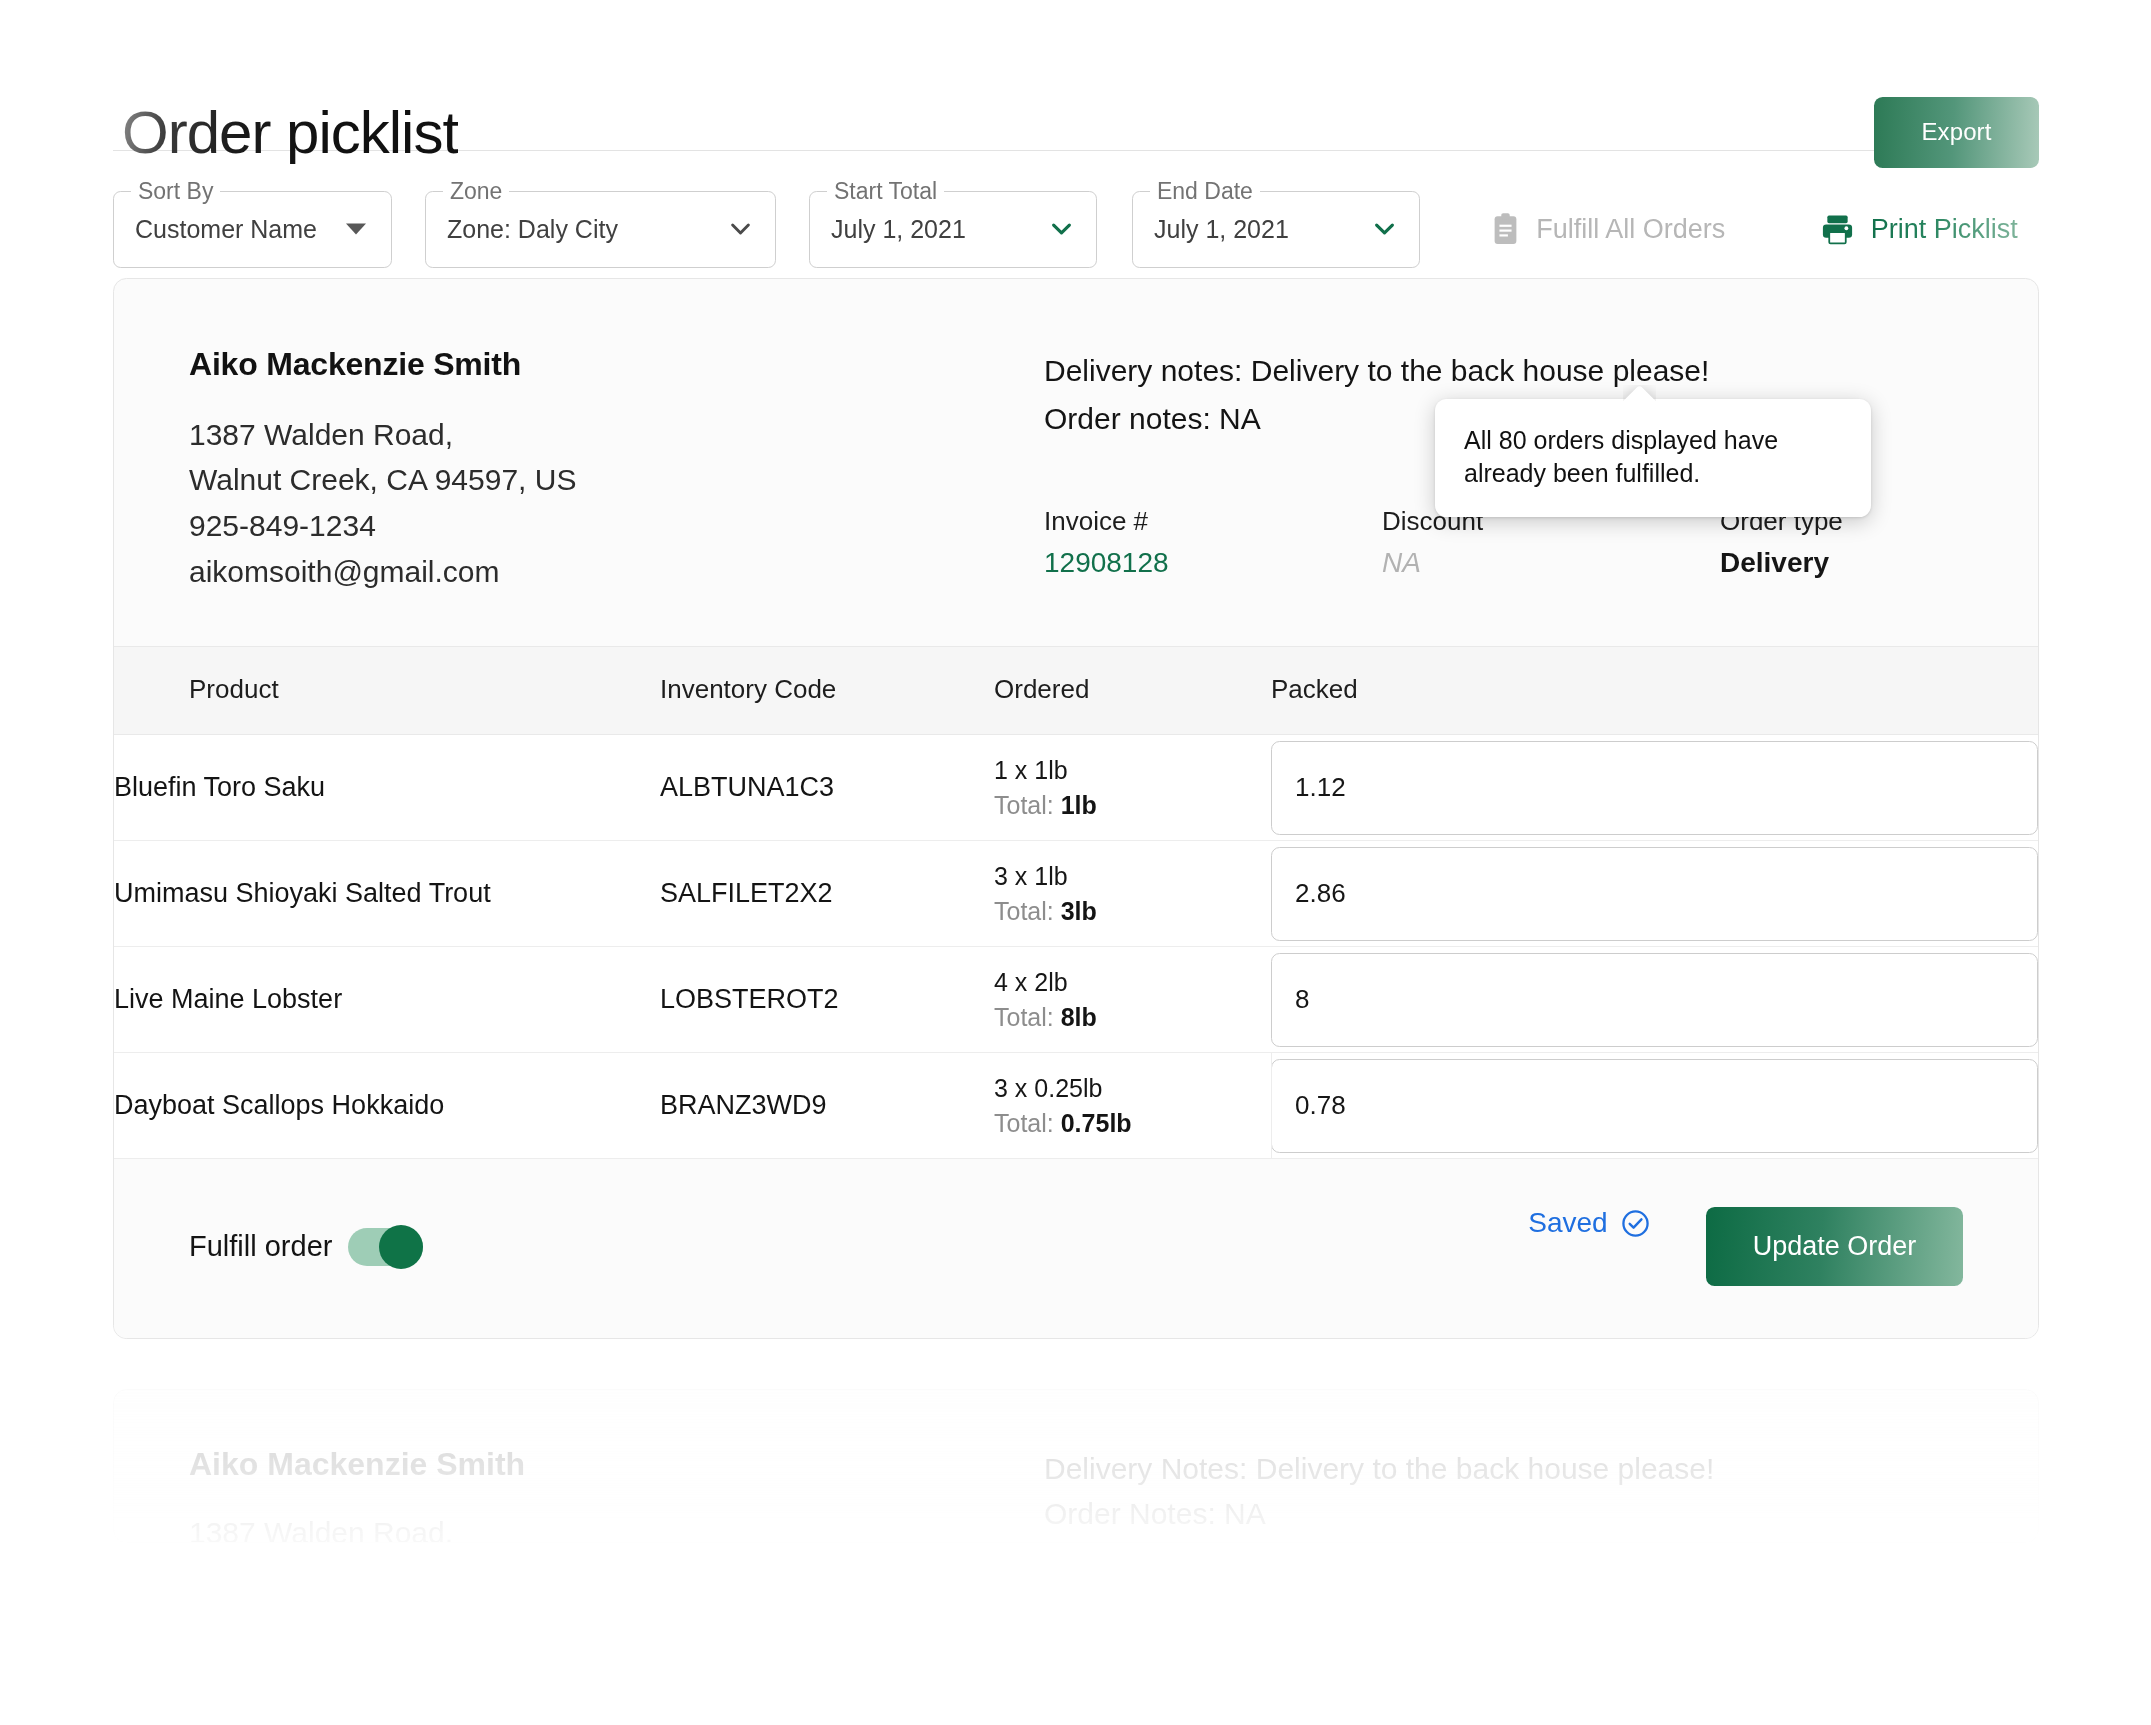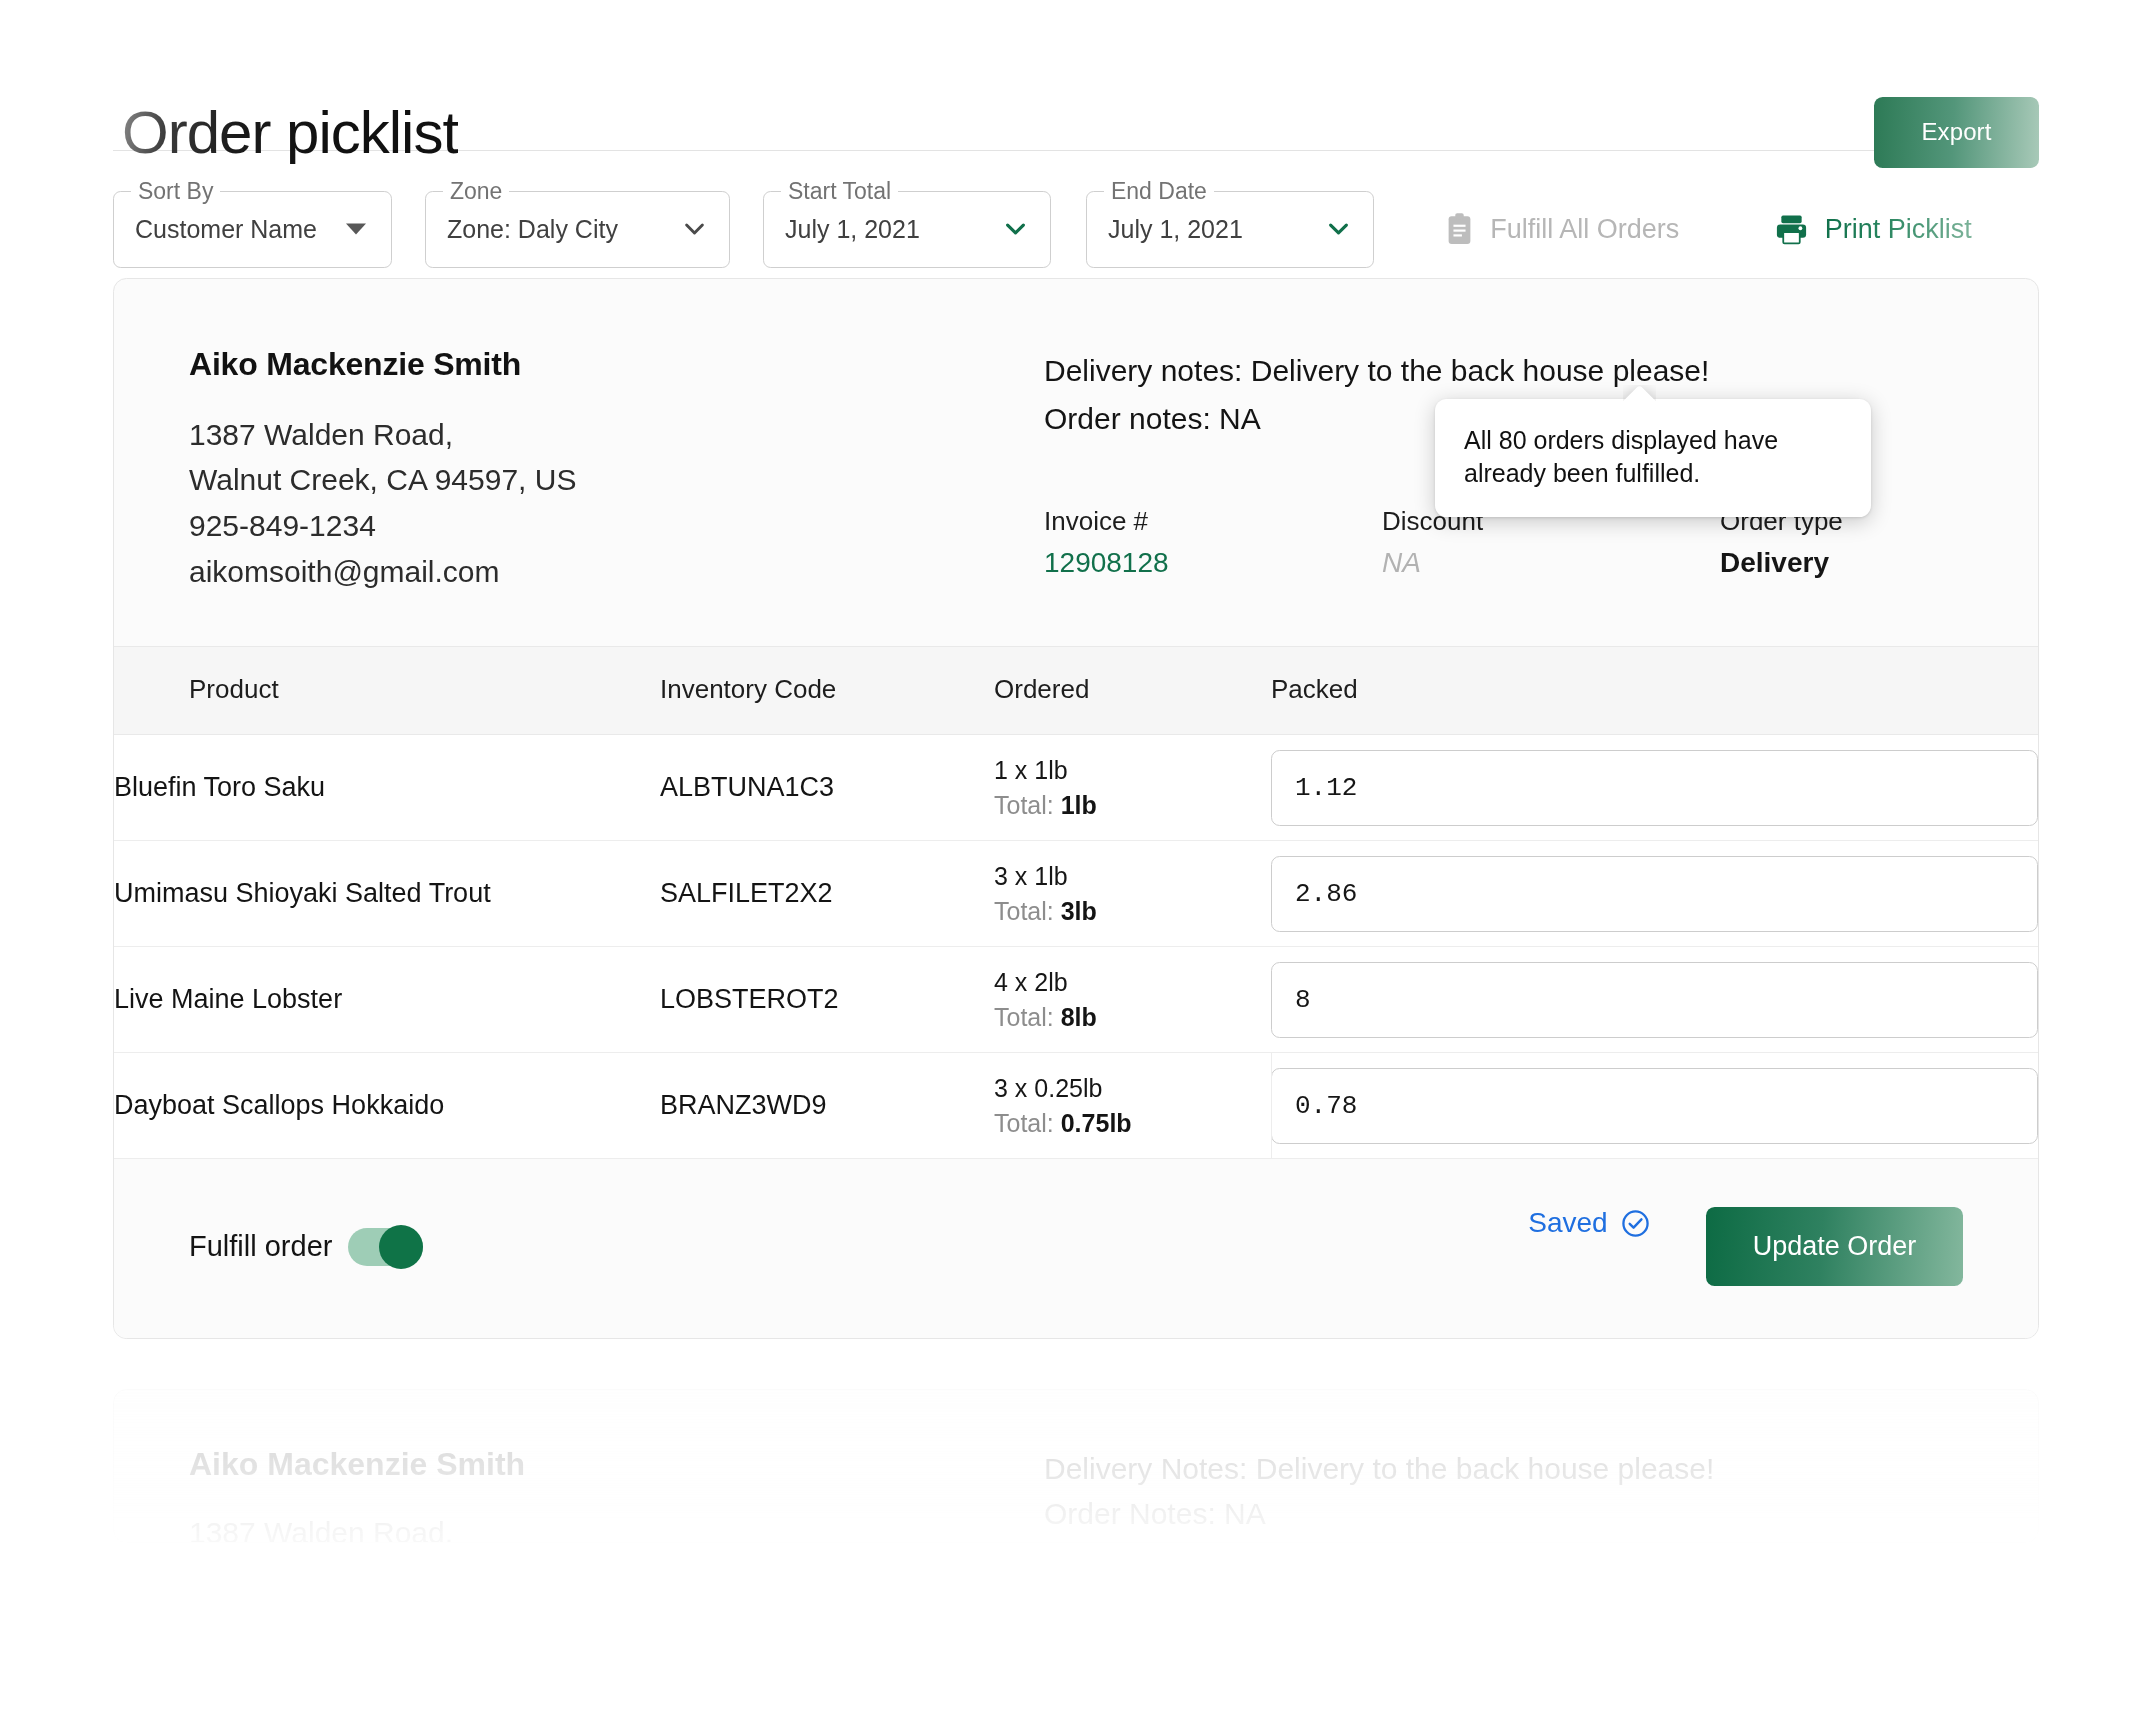--- a/index.html
+++ b/index.html
@@ -75,21 +75,21 @@
     height: 77px;
     border: 1px solid #cfcfcf;
     border-radius: 7.7px;
     background: #ffffff;
     display: flex;
     align-items: center;
     padding: 16px 21px;
     margin-right: 33px;
   }
   .field.sortby  { width: 279px; }
-  .field.zone    { width: 305px; }
+  .field.zone    { width: 351px; }
   .field.date    { width: 288px; }
   .field.date.start { margin-right: 35px; }
   .field.date.end   { margin-right: 0; }
 
   .field-label {
     position: absolute;
     top: -12.5px;
     left: 17.3px;
     background: #ffffff;
     padding: 0 6.7px;
@@ -267,28 +267,28 @@
 
   .td-product { padding-left: 75px; font-size: 27px; color: #141414; }
   .td-code { font-size: 27px; color: #141414; }
   .td-ordered { font-size: 25px; color: #161616; line-height: 1.38; }
   .td-ordered .total { color: #8d8d8d; }
   .td-ordered .total b { color: #141414; font-weight: 700; }
 
   .td-packed { padding: 0 58px 0 0; }
   .packed-input {
     width: 100%;
-    height: 76px;
+    height: 94px;
     border: 1px solid #cdcdcd;
     border-radius: 8.6px;
     background: #ffffff;
     font-size: 26px;
     color: #161616;
     padding: 0 23px;
-    font-family: Liberation Mono, monospace;
+    font-family: Liberation Sans, sans-serif;
     outline: none;
   }
 
   .divider-cell { position: relative; }
   .divider-cell:before {
     content: "";
     position: absolute;
     left: 0; top: 0; bottom: 0;
     width: 1px;
     background: #ededed;

